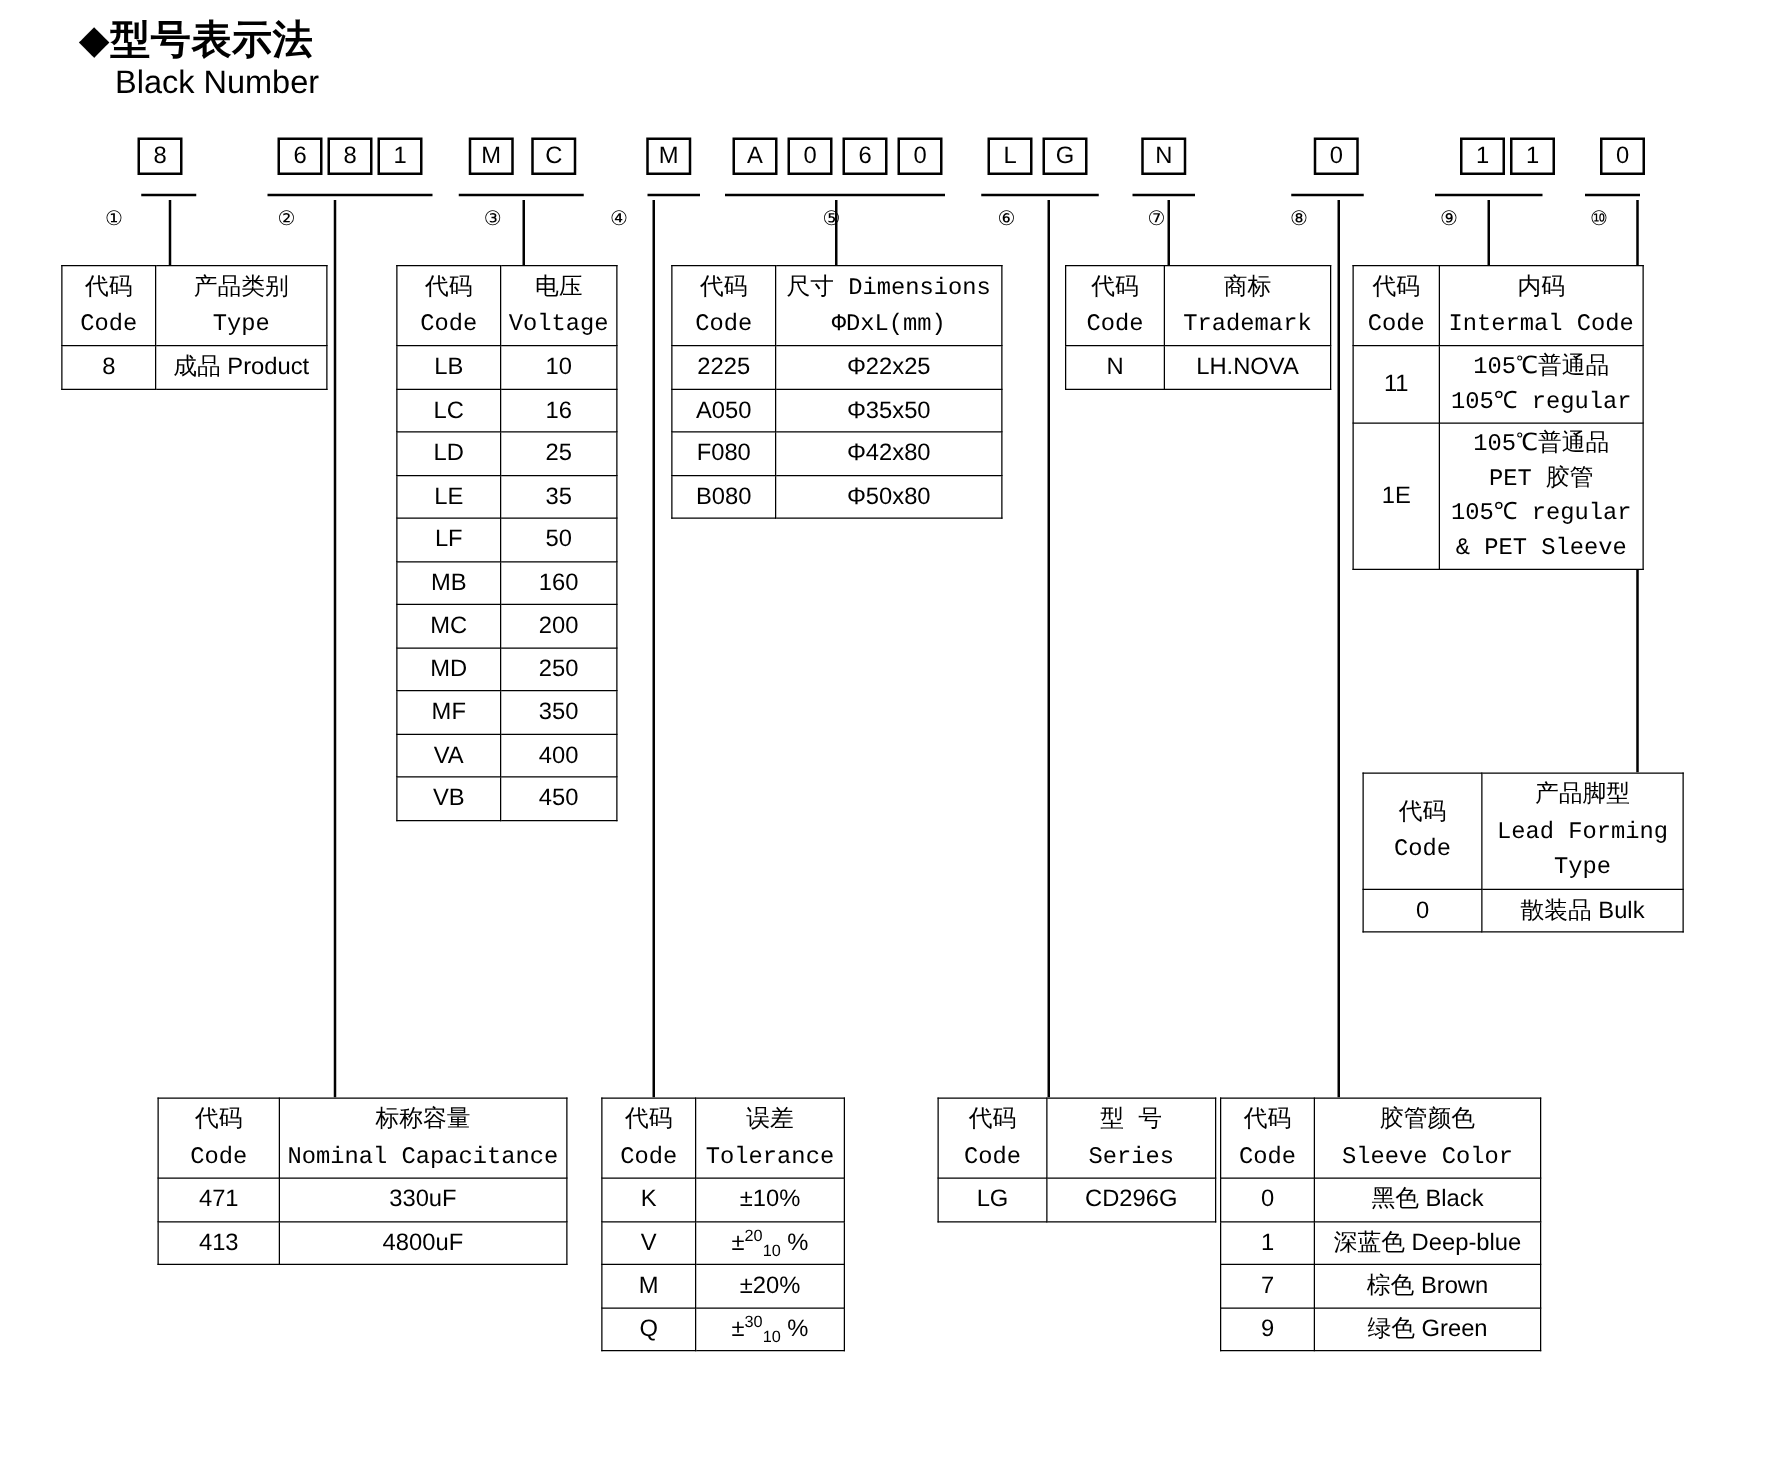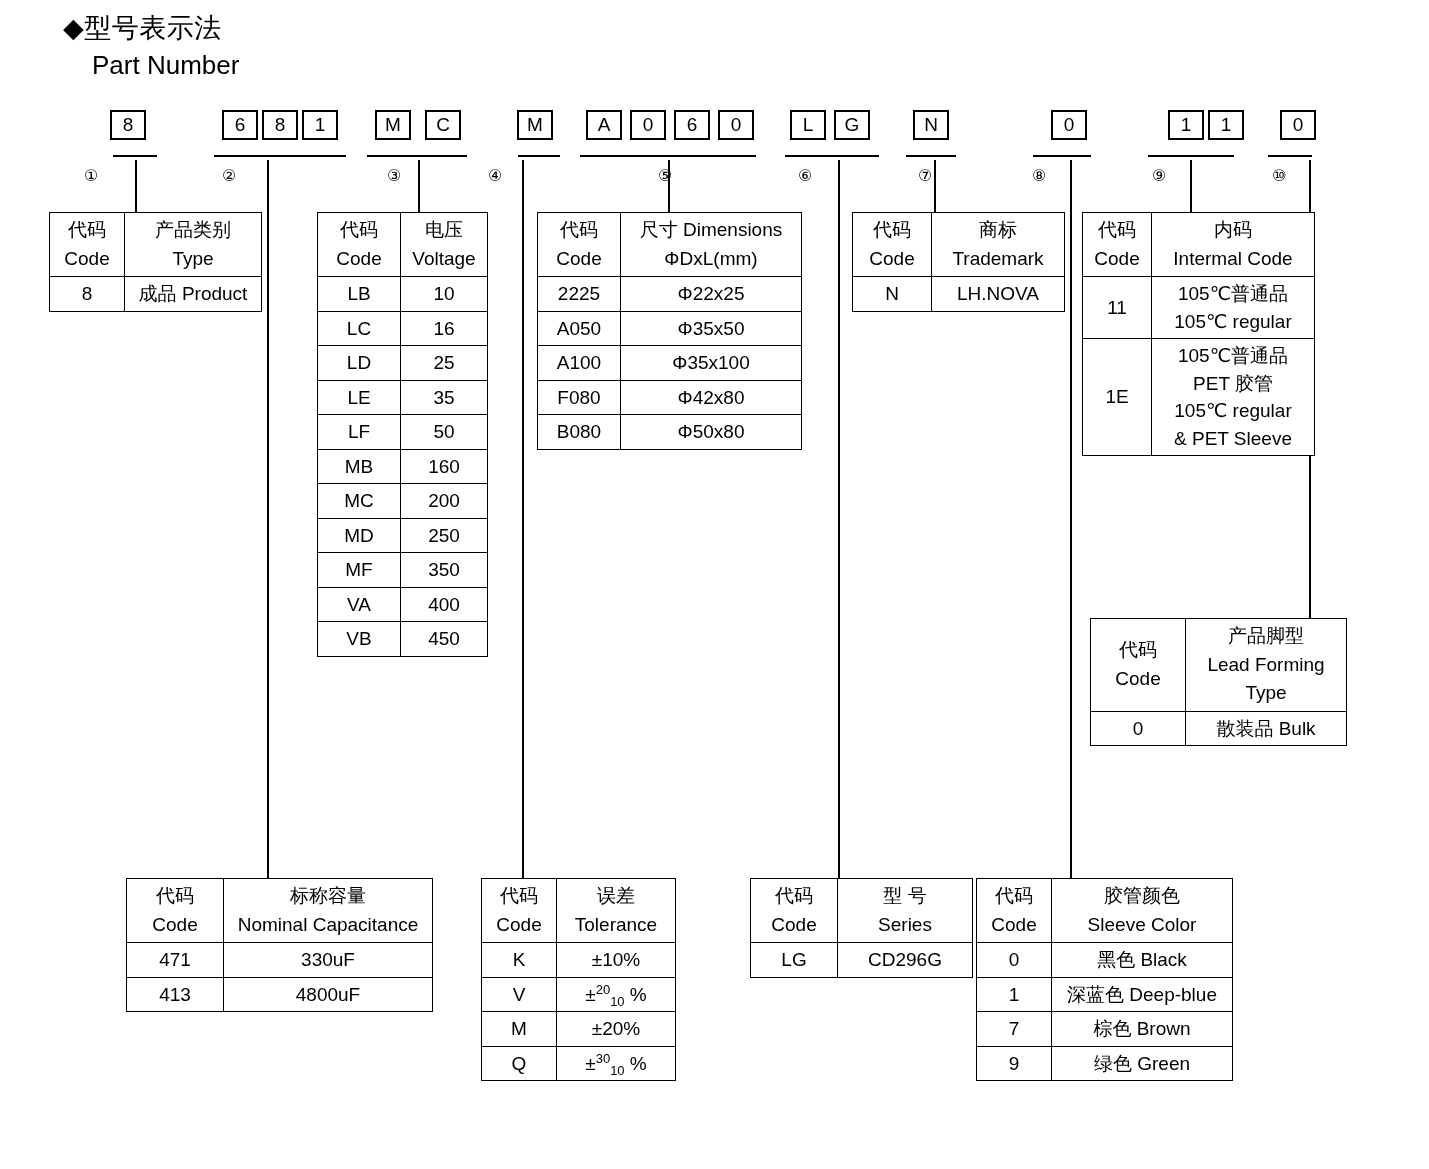--- a/index.html
+++ b/index.html
@@ -17,22 +17,22 @@
     height: 1169px;
     background: #ffffff;
     overflow: hidden;
   }
 
   
   .heading-cn {
     position: absolute;
     left: 63px;
     top: 10px;
-    font-size: 27px;
-    font-weight: normal;
+    font-size: 32px;
+    font-weight: bold;
     letter-spacing: 0.5px;
     white-space: nowrap;
   }
   .heading-en {
     position: absolute;
     left: 92px;
     top: 50px;
     font-size: 26px;
     font-weight: normal;
     white-space: nowrap;
@@ -85,42 +85,42 @@
     vertical-align: middle;
     font-size: 19px;
     padding: 3px 6px;
     line-height: 1.45;
     white-space: nowrap;
   }
   .tbl td.hdr {
     line-height: 1.5;
   }
 
-  .hdr-2line span { display: block; }
+  .hdr-2line span { display: block; font-family: Liberation Mono, monospace; }
 
   
   .tolfrac { white-space: nowrap; }
   .tolfrac .sup {
     font-size: 13px;
     vertical-align: super;
     line-height: 0;
   }
   .tolfrac .sub {
     font-size: 13px;
     vertical-align: sub;
     line-height: 0;
   }
 </style>
 </head>
 <body>
 
 <div id="page">
 
   <div class="heading-cn">◆型号表示法</div>
-  <div class="heading-en">Part Number</div>
+  <div class="heading-en">Black Number</div>
 
   <div class="pn-box" style="left:110px;">8</div>
 
   <div class="pn-box" style="left:222px;">6</div>
   <div class="pn-box" style="left:262px;">8</div>
   <div class="pn-box" style="left:302px;">1</div>
 
   <div class="pn-box" style="left:375px;">M</div>
   <div class="pn-box" style="left:425px;">C</div>
 
@@ -277,24 +277,20 @@
     </tr>
     <tr>
           <td>2225</td>
           <td>Φ22x25</td>
         </tr>
     <tr>
           <td>A050</td>
           <td>Φ35x50</td>
         </tr>
     <tr>
-          <td>A100</td>
-          <td>Φ35x100</td>
-        </tr>
-    <tr>
           <td>F080</td>
           <td>Φ42x80</td>
         </tr>
     <tr>
           <td>B080</td>
           <td>Φ50x80</td>
         </tr>
   </tbody>
     </table>
 

